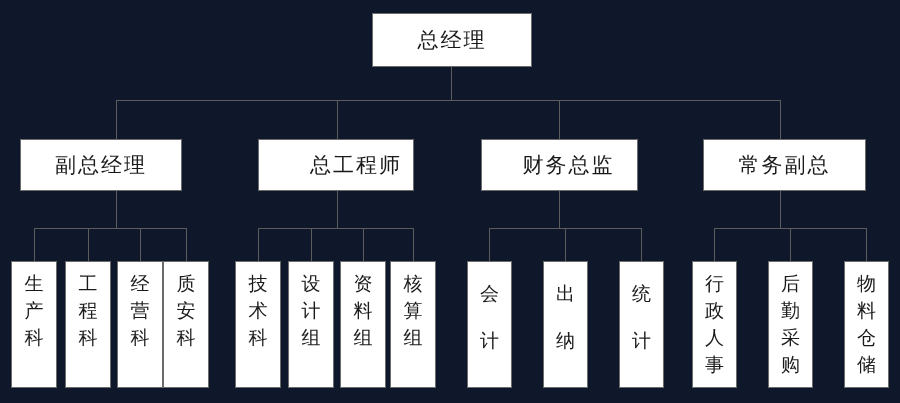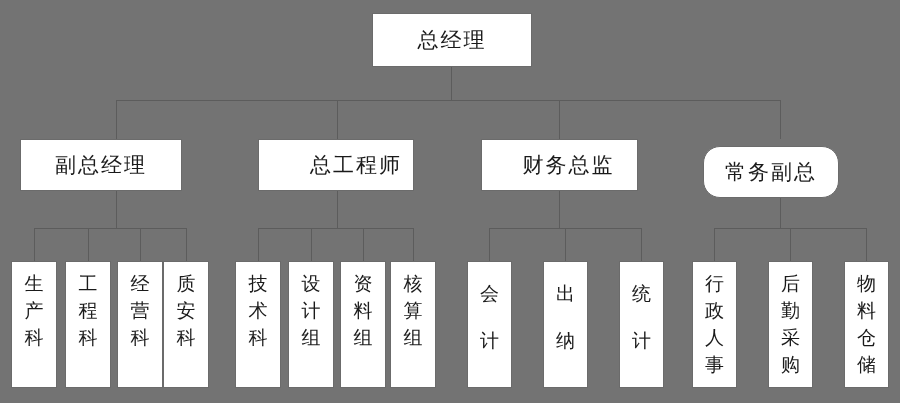--- a/index.html
+++ b/index.html
@@ -8,21 +8,21 @@
     background: #ffffff;
   }
   body {
     font-family: "Liberation Sans", "DejaVu Sans", sans-serif;
     color: #1a1a1a;
   }
   #chart-root {
     position: relative;
     width: 900px;
     height: 403px;
-    background: #737373;
+    background: #0f172a;
     overflow: hidden;
   }
   
   .node {
     position: absolute;
     box-sizing: border-box;
     border: 1px solid #6b6b6b;
     background: #ffffff;
     display: flex;
     align-items: center;
@@ -110,21 +110,21 @@
 
   <div class="node horiz" style="left:20px; top:139px; width:162px; height:52px;">
     <span class="label">副总经理</span>
   </div>
   <div class="node horiz" style="left:258px; top:139px; width:156px; height:52px;padding-left:40px;">
     <span class="label">总工程师</span>
   </div>
   <div class="node horiz" style="left:481px; top:139px; width:157px; height:52px;padding-left:18px;">
     <span class="label">财务总监</span>
   </div>
-  <div class="node horiz" style="left:703px; top:146px; width:136px; height:52px;border-radius:17px;">
+  <div class="node horiz" style="left:703px; top:139px; width:163px; height:52px;">
     <span class="label">常务副总</span>
   </div>
 
   <div class="node vert" style="left:11px; top:261px; width:46px; height:127px;">
     <span class="label">生
 产
 科</span>
   </div>
   <div class="node vert" style="left:65px; top:261px; width:46px; height:127px;">
     <span class="label">工

